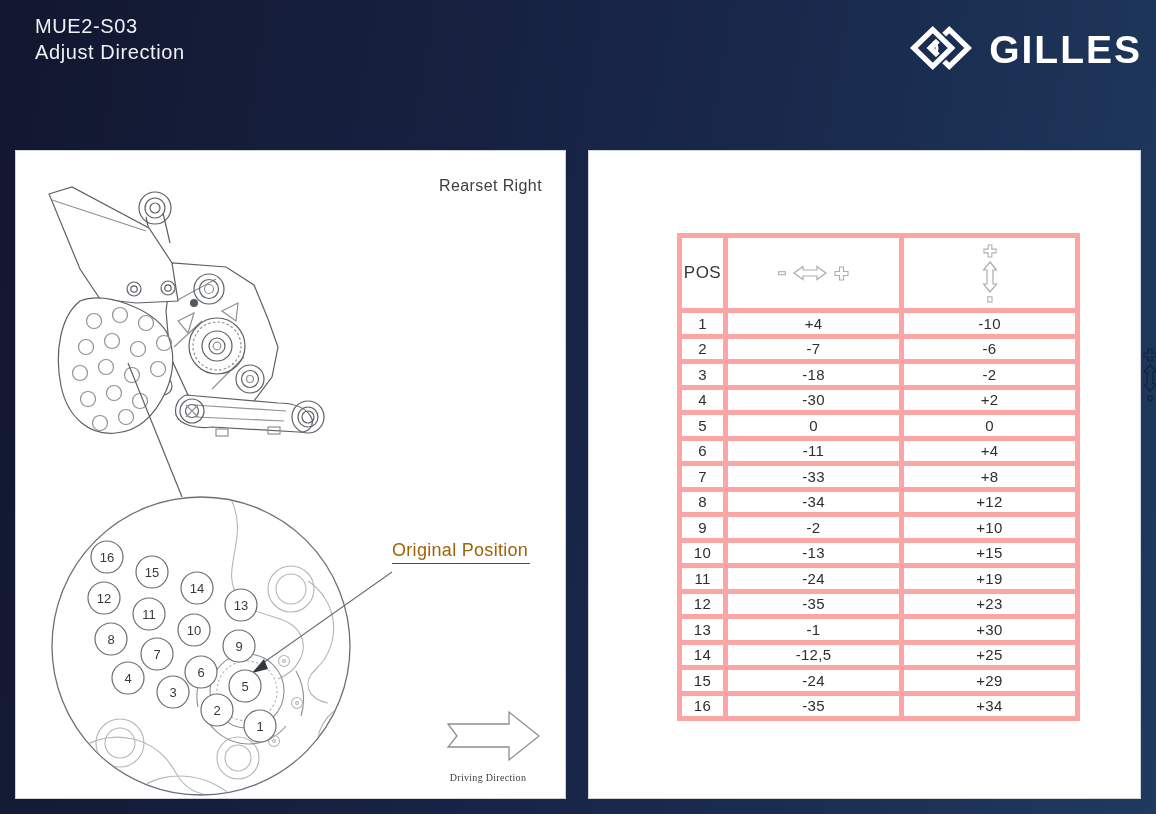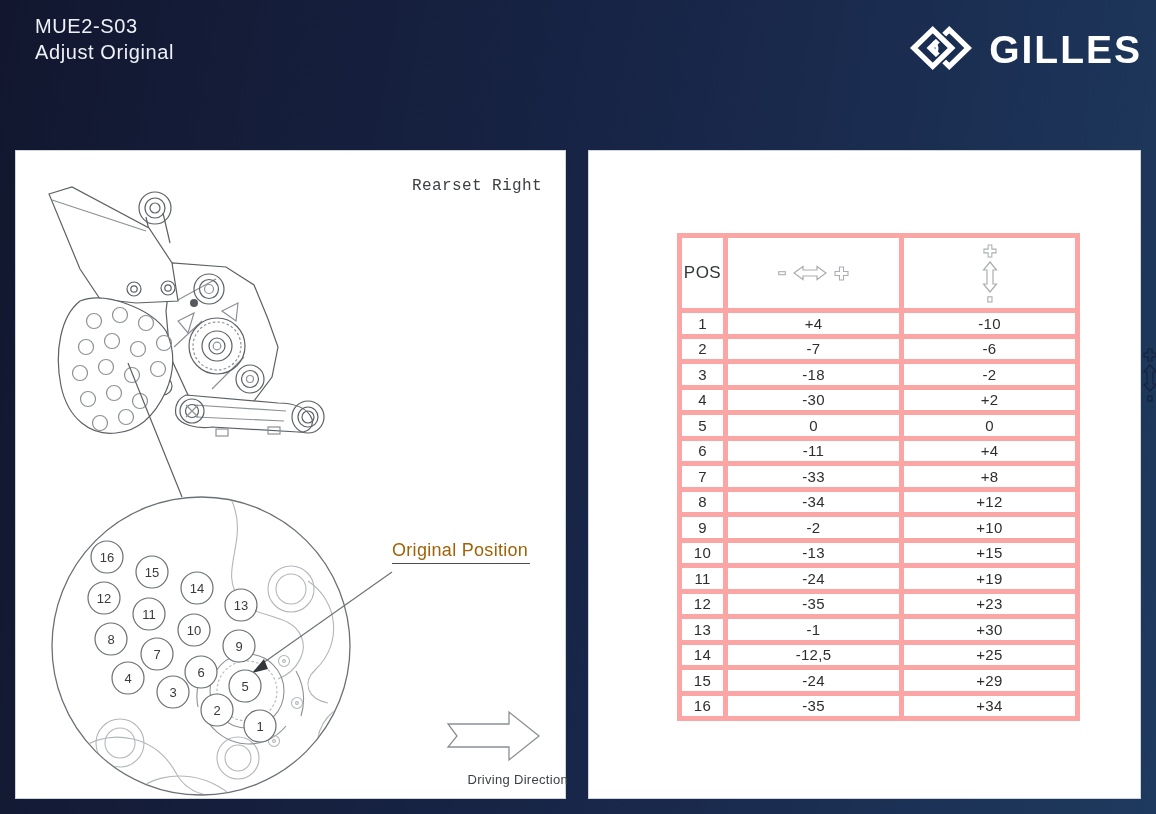--- a/index.html
+++ b/index.html
@@ -12,44 +12,44 @@
   .doc-title{position:absolute;left:35px;top:13px;color:#eef1f6;font-size:20px;line-height:26px;font-weight:300;letter-spacing:.6px;}
   .brand{position:absolute;top:22px;right:14px;text-align:right;}
   .brand-row{display:flex;align-items:center;justify-content:flex-end;gap:12px;}
   .brand-name{color:#ffffff;font-size:39px;font-weight:bold;letter-spacing:2px;line-height:46px;}
   .brand-tagline{margin-top:6px;color:#b3c0d4;font-size:26px;font-weight:300;letter-spacing:.5px;}
   
   .panel{position:absolute;top:150px;height:649px;background:#ffffff;border:1px solid #cfd4da;box-sizing:border-box;}
   .panel-left{left:15px;width:551px;}
   .panel-right{left:588px;width:553px;}
   .drawing{position:absolute;left:0;top:0;}
-  .caption-rearset{position:absolute;top:26px;right:23px;color:#3d4044;font-size:16px;letter-spacing:.4px;font-family:Liberation Mono, monospace;}
+  .caption-rearset{position:absolute;top:26px;right:23px;color:#3d4044;font-size:16px;letter-spacing:.4px;}
   .label-original{position:absolute;left:376px;top:389px;color:#a16207;font-size:18px;letter-spacing:.3px;border-bottom:1.3px solid #4a4d52;padding:0 2px 2px 0;white-space:nowrap;}
-  .label-driving{position:absolute;left:392px;top:621px;width:160px;text-align:right;color:#3d4044;font-size:13px;letter-spacing:.3px;white-space:nowrap;}
+  .label-driving{position:absolute;left:392px;top:621px;width:160px;text-align:center;color:#3d4044;font-size:10px;letter-spacing:.3px;white-space:nowrap;font-family:Liberation Serif, serif;}
   
   .postable{position:absolute;left:88px;top:82px;width:398px;border-collapse:collapse;table-layout:fixed;color:#2e2e2e;}
   .postable td,.postable th{border:5px solid #fca5a5;padding:0;text-align:center;vertical-align:middle;font-weight:normal;}
   .postable th{height:70px;}
   .postable td{height:20.5px;font-size:15px;letter-spacing:.3px;}
   .col-pos{width:46px;}
   .col-h{width:176px;}
   .col-v{width:176px;}
   .pos-head{font-size:17px;color:#333639;letter-spacing:.5px;}
   .hdr-h{display:flex;align-items:center;justify-content:center;gap:7px;}
   .hdr-v{display:flex;flex-direction:column;align-items:center;justify-content:center;gap:3px;}
   .edge-icon{position:absolute;left:1143px;top:348px;}
 </style>
 </head>
 <body>
 
 <div id="stage">
 
   <div class="doc-title">
     <div>MUE2-S03</div>
-    <div>Adjust Original</div>
+    <div>Adjust Direction</div>
   </div>
 
   <div class="brand">
     <div class="brand-row">
       <span>
         <svg width="72" height="52" viewBox="0 0 120 88">
           <g fill="none" stroke="#ffffff" stroke-width="9" stroke-linejoin="miter">
             <path d="M42 44 L74 13 L106 44 L74 75 Z"></path>
             <path d="M14 44 L46 13 L78 44 L46 75 Z" stroke="#1a2c50" stroke-width="15"></path>
             <path d="M14 44 L46 13 L78 44 L46 75 Z"></path>

